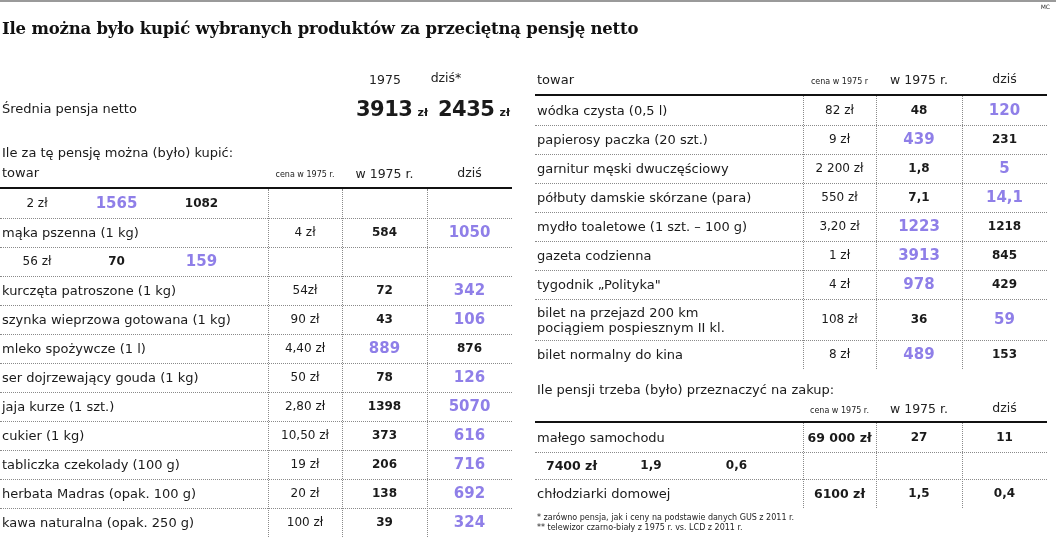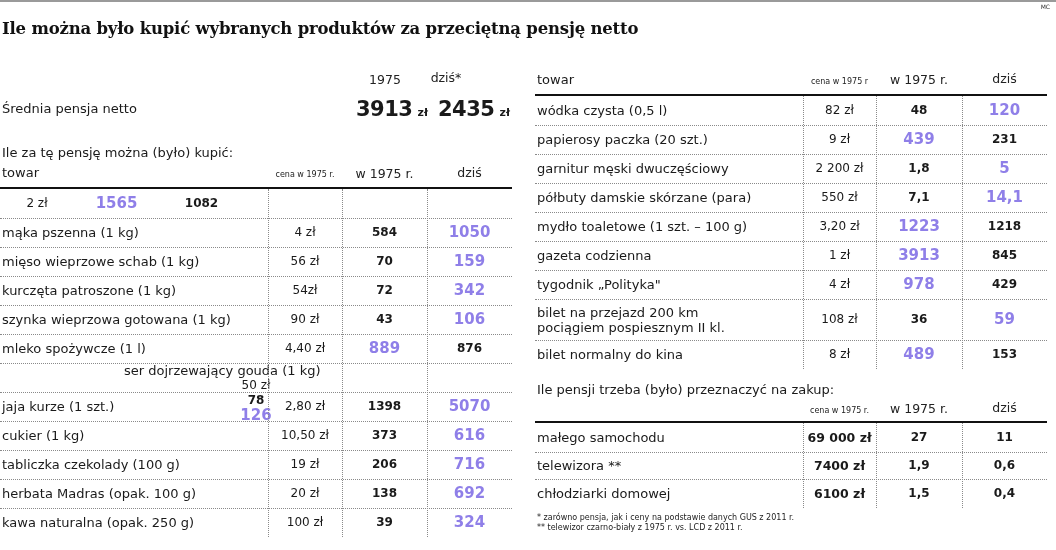--- a/index.html
+++ b/index.html
@@ -62,21 +62,20 @@
     </div>
     <div class="sep" style="top: 31px; width: 512px;"></div>
     <div class="row" style="top: 31px; height: 29px; width: 512px;">
       <div class="cname" style="width: 268px; white-space: pre-line;">mąka pszenna (1 kg)</div>
       <div class="cell" style="width: 74px;">4 zł</div>
       <div class="cell num" style="width: 85px;">584</div>
       <div class="cell num hl" style="width: 85px;">1050</div>
     </div>
     <div class="sep" style="top: 60px; width: 512px;"></div>
     <div class="row" style="top: 60px; height: 29px; width: 512px;">
-      <div class="cname" style="width: 268px; white-space: pre-line;">mięso wieprzowe schab (1 kg)</div>
       <div class="cell" style="width: 74px;">56 zł</div>
       <div class="cell num" style="width: 85px;">70</div>
       <div class="cell num hl" style="width: 85px;">159</div>
     </div>
     <div class="sep" style="top: 89px; width: 512px;"></div>
     <div class="row" style="top: 89px; height: 29px; width: 512px;">
       <div class="cname" style="width: 268px; white-space: pre-line;">kurczęta patroszone (1 kg)</div>
       <div class="cell" style="width: 74px;">54zł</div>
       <div class="cell num" style="width: 85px;">72</div>
       <div class="cell num hl" style="width: 85px;">342</div>
@@ -89,21 +88,21 @@
       <div class="cell num hl" style="width: 85px;">106</div>
     </div>
     <div class="sep" style="top: 147px; width: 512px;"></div>
     <div class="row" style="top: 147px; height: 29px; width: 512px;">
       <div class="cname" style="width: 268px; white-space: pre-line;">mleko spożywcze (1 l)</div>
       <div class="cell" style="width: 74px;">4,40 zł</div>
       <div class="cell num hl" style="width: 85px;">889</div>
       <div class="cell num" style="width: 85px;">876</div>
     </div>
     <div class="sep" style="top: 176px; width: 512px;"></div>
-    <div class="row" style="top: 176px; height: 29px; width: 512px; flex-direction: column;">
+    <div class="row" style="top: 176px; height: 29px; width: 512px;">
       <div class="cname" style="width: 268px; white-space: pre-line;">ser dojrzewający gouda (1 kg)</div>
       <div class="cell" style="width: 74px;">50 zł</div>
       <div class="cell num" style="width: 85px;">78</div>
       <div class="cell num hl" style="width: 85px;">126</div>
     </div>
     <div class="sep" style="top: 205px; width: 512px;"></div>
     <div class="row" style="top: 205px; height: 29px; width: 512px;">
       <div class="cname" style="width: 268px; white-space: pre-line;">jaja kurze (1 szt.)</div>
       <div class="cell" style="width: 74px;">2,80 zł</div>
       <div class="cell num" style="width: 85px;">1398</div>
@@ -225,21 +224,20 @@
 <div class="tbl" id="share-tbl" style="left:535px; top:421px; width:512px; height:82px;">
     <div class="thick" style="left: 0px; top: 0px; width: 512px;"></div>
     <div class="row" style="top: 2px; height: 29px; width: 512px;">
       <div class="cname" style="width: 268px; white-space: pre-line;">małego samochodu</div>
       <div class="cell num" style="width: 73px; font-size: 12.5px;">69 000 zł</div>
       <div class="cell num" style="width: 86px;">27</div>
       <div class="cell num" style="width: 85px;">11</div>
     </div>
     <div class="sep" style="top: 31px; width: 512px;"></div>
     <div class="row" style="top: 31px; height: 27px; width: 512px;">
-      <div class="cname" style="width: 268px; white-space: pre-line;">telewizora **</div>
       <div class="cell num" style="width: 73px; font-size: 12.5px;">7400 zł</div>
       <div class="cell num" style="width: 86px;">1,9</div>
       <div class="cell num" style="width: 85px;">0,6</div>
     </div>
     <div class="sep" style="top: 58px; width: 512px;"></div>
     <div class="row" style="top: 58px; height: 29px; width: 512px;">
       <div class="cname" style="width: 268px; white-space: pre-line;">chłodziarki domowej</div>
       <div class="cell num" style="width: 73px; font-size: 12.5px;">6100 zł</div>
       <div class="cell num" style="width: 86px;">1,5</div>
       <div class="cell num" style="width: 85px;">0,4</div>

